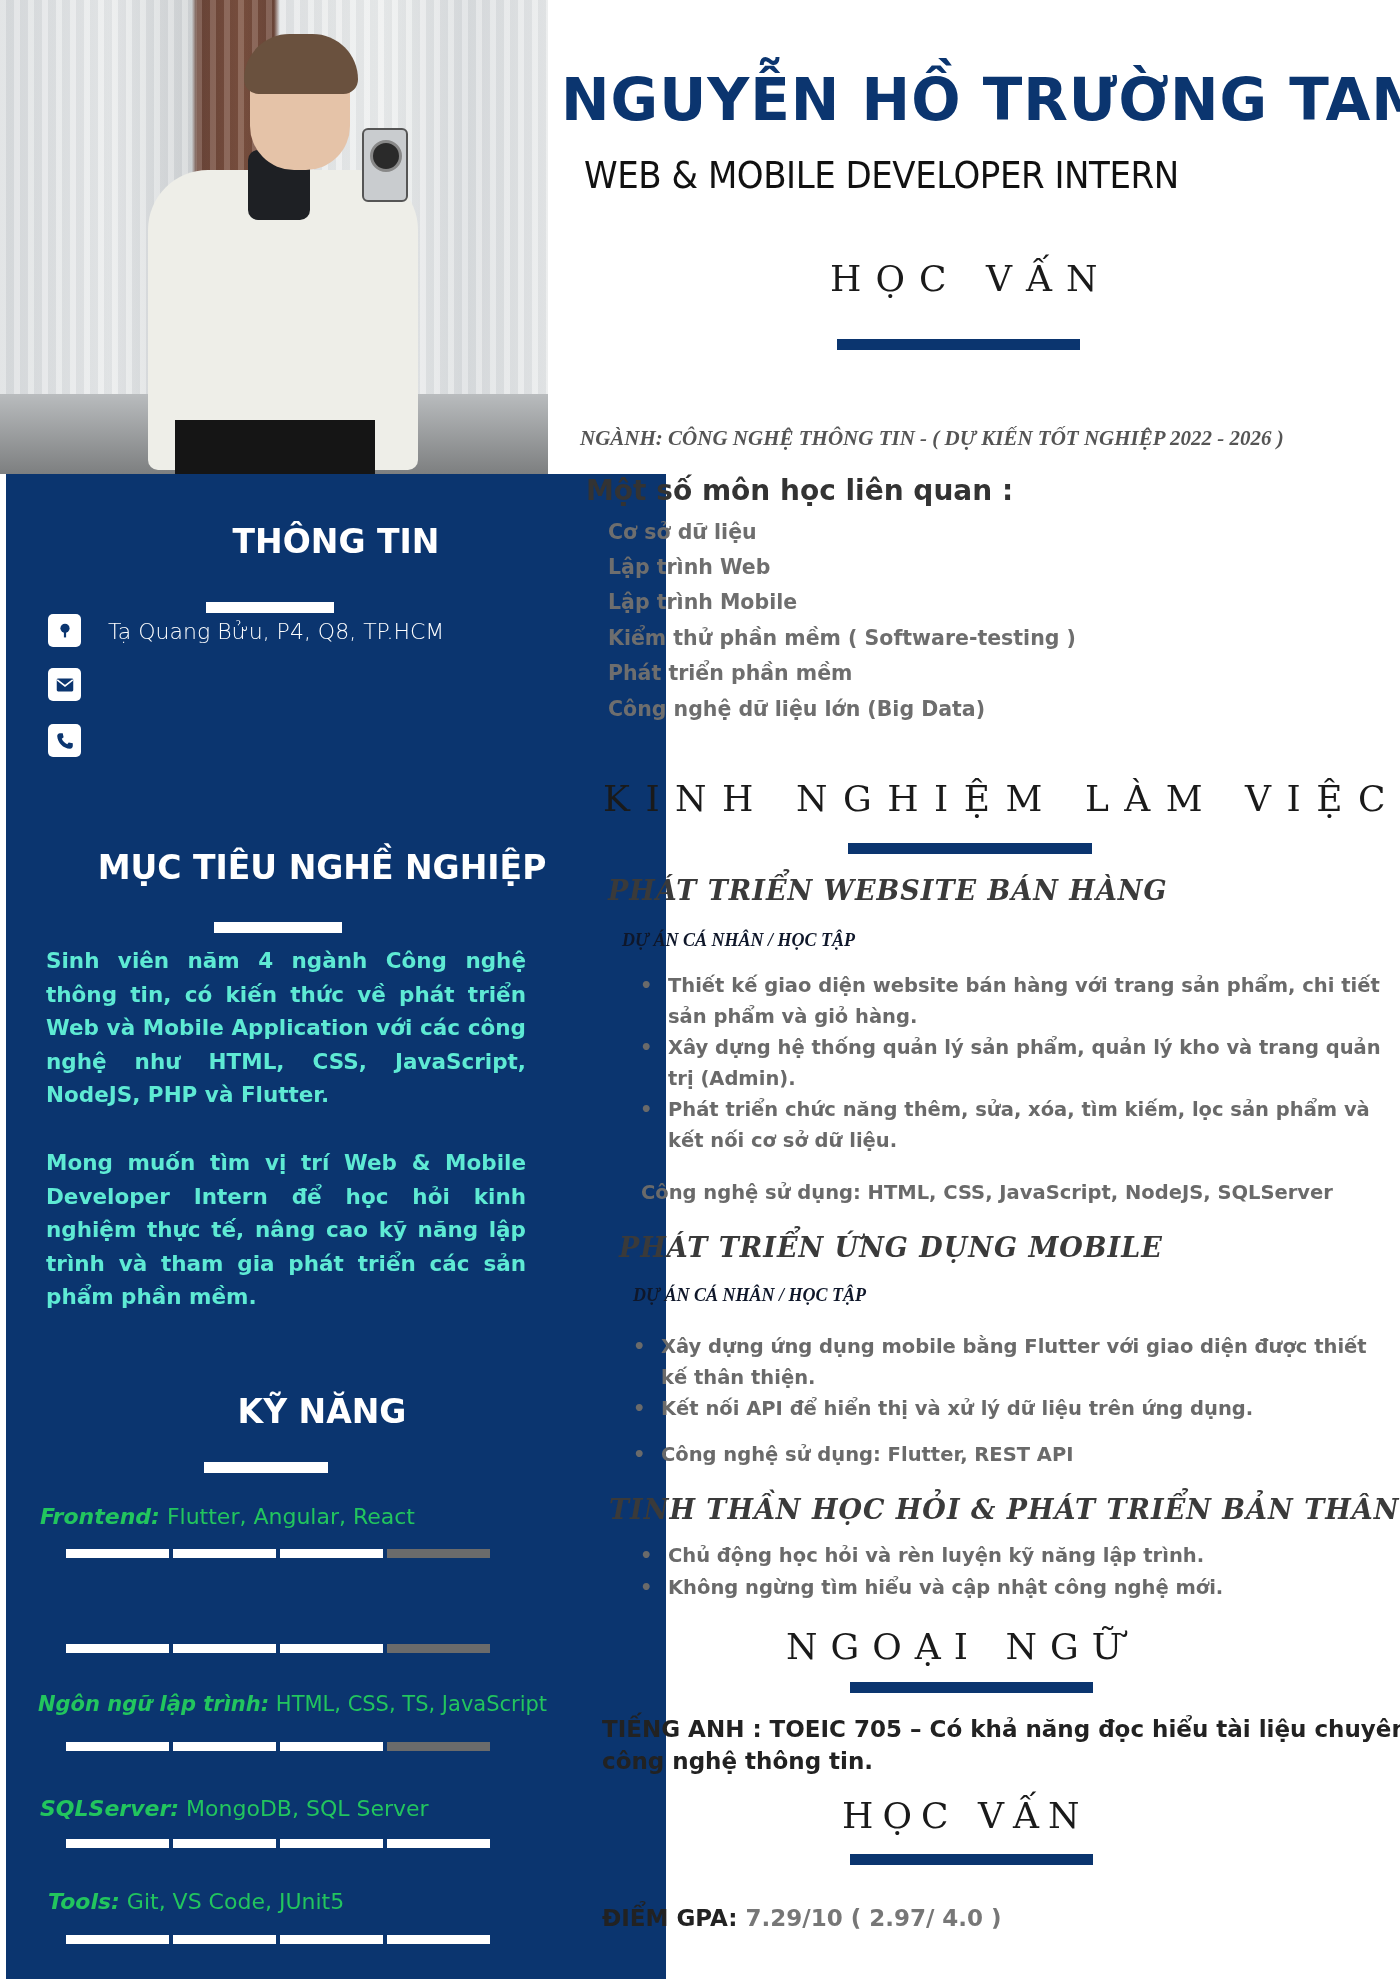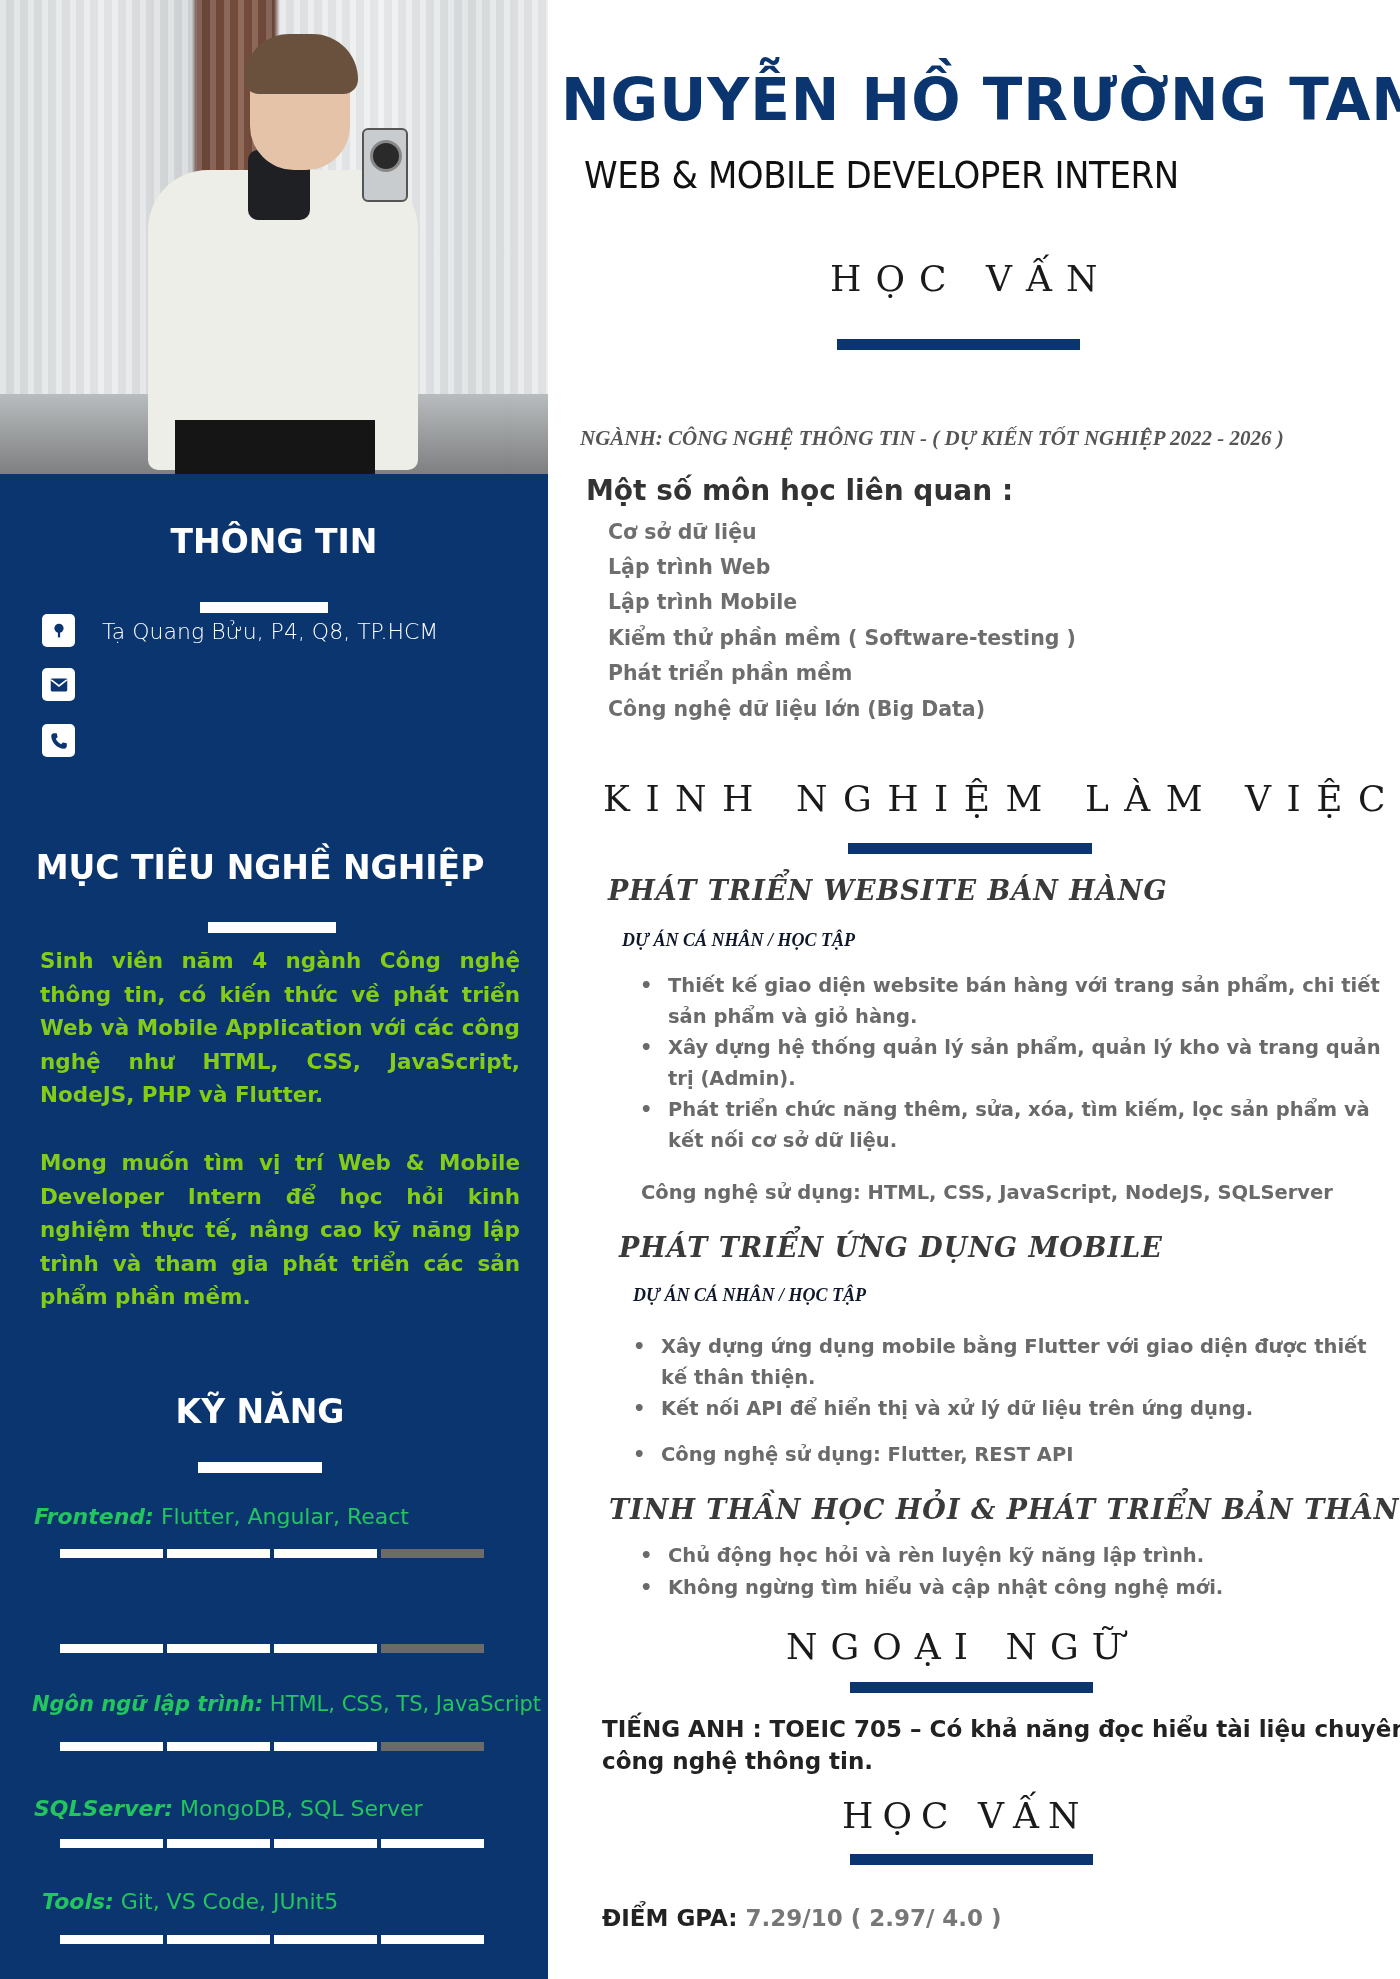--- a/index.html
+++ b/index.html
@@ -12,27 +12,27 @@
     background: repeating-linear-gradient(90deg, rgba(255,255,255,0.25) 0px, rgba(255,255,255,0.25) 6px, rgba(180,185,190,0.15) 6px, rgba(180,185,190,0.15) 14px); }
   #photo .floor { position:absolute; left:0; bottom:0; width:100%; height:80px; background:linear-gradient(180deg,#b9bcbe,#7d7f80); }
   #photo .shirt { position:absolute; left:148px; top:170px; width:270px; height:300px; background:#eeeee8; border-radius:60px 60px 10px 10px; }
   #photo .collar { position:absolute; left:248px; top:150px; width:62px; height:70px; background:#1e2024; border-radius:10px; }
   #photo .head { position:absolute; left:250px; top:40px; width:100px; height:130px; background:#e5c3a8; border-radius:48px 48px 44px 44px; }
   #photo .hair { position:absolute; left:244px; top:34px; width:114px; height:60px; background:#6a513e; border-radius:56px 56px 18px 18px; }
   #photo .pants { position:absolute; left:175px; top:420px; width:200px; height:60px; background:#151515; }
   #photo .cam { position:absolute; left:362px; top:128px; width:42px; height:70px; background:#c9cccf; border:2px solid #555; border-radius:6px; }
   #photo .cam::after { content:""; position:absolute; left:6px; top:10px; width:26px; height:26px; border-radius:50%; background:#2a2a2a; border:3px solid #888; }
   
-  #sidebar { left:0; top:474px; width:548px; height:1505px; background:#0b356f; color:#fff; }
+  #sidebar { left:6px; top:474px; width:660px; height:1505px; background:#0b356f; color:#fff; }
   .side-title { position:absolute; width:100%; text-align:center; font-family:"DejaVu Sans", sans-serif; font-weight:bold; color:#fff; }
   .white-bar { position:absolute; height:11px; background:#ffffff; }
   .icon-box { position:absolute; width:33px; height:33px; background:#fff; border-radius:5px; display:flex; align-items:center; justify-content:center; }
   .icon-box svg { width:22px; height:22px; }
   .contact-text { position:absolute; font-size:22px; font-family:"DejaVu Sans", sans-serif; font-weight:300; color:#fff; }
-  .para { position:absolute; left:40px; width:480px; font-family:"DejaVu Sans", sans-serif; font-size:21.5px; line-height:33.5px; text-align:justify; text-align-last:left; color:#84cc16; font-weight:bold; }
+  .para { position:absolute; left:40px; width:480px; font-family:"DejaVu Sans", sans-serif; font-size:21.5px; line-height:33.5px; text-align:justify; text-align-last:left; color:#5eead4; font-weight:bold; }
   .skill-line { position:absolute; font-size:22px; color:#22c55e; white-space:nowrap; font-family:"DejaVu Sans", sans-serif; }
   .skill-line b { font-style:italic; font-weight:bold; }
   .skill-line span.v { font-weight:normal; }
   .bars { position:absolute; left:60px; display:flex; gap:4px; }
   .bars i { display:block; width:103px; height:9px; background:#ffffff; }
   .bars i.off { background:#6b6b6b; }
   
   .name { position:absolute; left:561px; top:66px; font-family:"DejaVu Sans", sans-serif; font-weight:bold; font-size:58px; color:#0b356f; letter-spacing:1px; white-space:nowrap; }
   .subtitle { position:absolute; left:584px; top:154px; font-family:"DejaVu Sans", sans-serif; font-weight:normal; font-size:37px; color:#111; white-space:nowrap; letter-spacing:-0.5px; transform:scaleX(0.92); transform-origin:left; }
   .sec-title { position:absolute; font-family:"DejaVu Serif", serif; font-size:36px; color:#1a1a1a; white-space:nowrap; letter-spacing:14px; }

